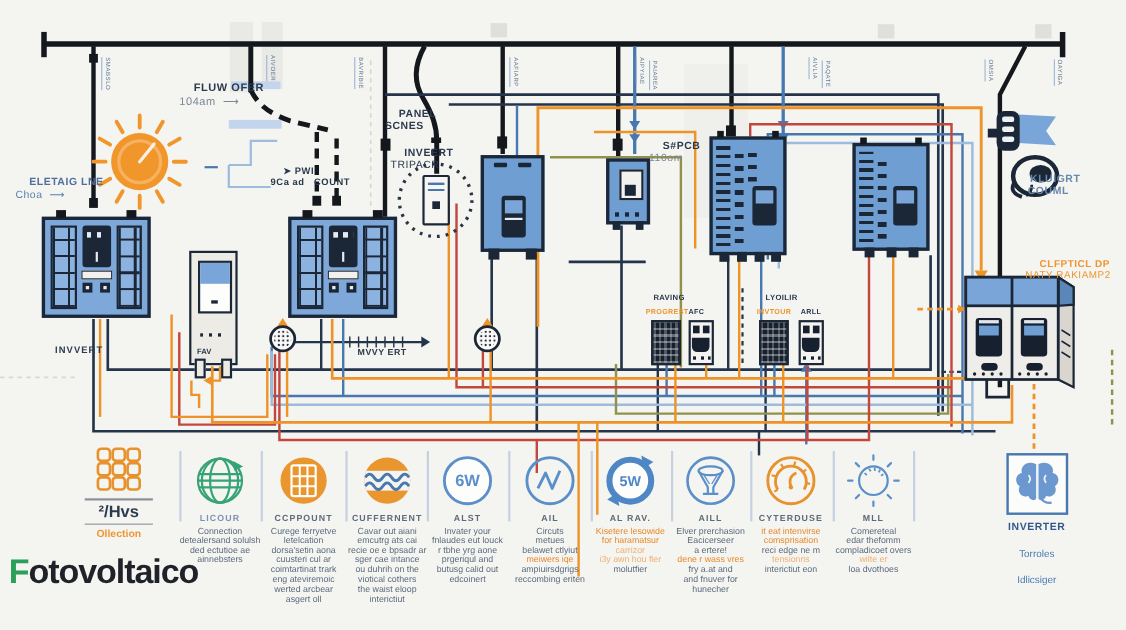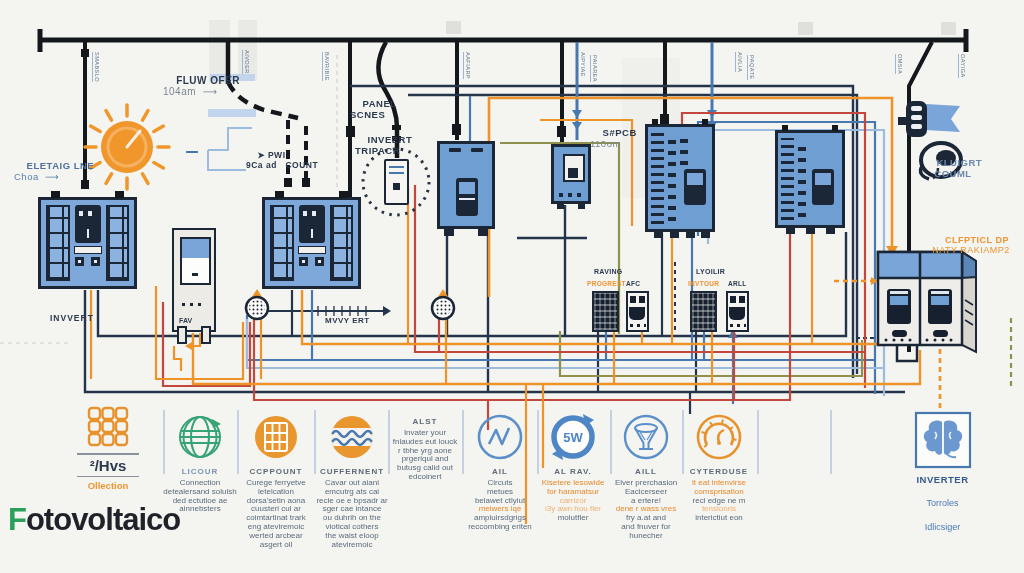--- a/index.html
+++ b/index.html
@@ -411,21 +411,21 @@
       <div class="pins"></div>
     </div>
 
   <div class="lbl blue-lbl" style="left:14px;top:149px;font-size:9.5px;">
     <span>ELETAIG LNE</span><span class="sub" style="color:#5c7fae;">Choa  ⟶</span></div>
   <div class="lbl" style="left:163px;top:64px;font-size:10px;">
     <span>FLUW OFER</span><span class="sub">104am  ⟶</span></div>
   <div class="lbl" style="left:350px;top:87px;font-size:9.5px;">
     <span>PANEL</span><span class="sub" style="font-weight:bold;color:#2b3a4d;">SCNES</span></div>
   <div class="lbl" style="left:355px;top:123px;font-size:9.5px;">
-    <span>INVEERT</span><span class="sub" style="font-weight:bold;color:#2b3a4d;">TRIPACR</span></div>
+    <span>INVEERT</span><span class="sub" style="font-weight:normal;color:#2b3a4d;">TRIPACR</span></div>
   <div class="lbl" style="left:246px;top:140px;font-size:8.5px;">
     <span>➤ PWI</span><span class="sub" style="color:#2b3a4d;font-weight:bold;">9Ca ad   COUNT</span></div>
   <div class="lbl" style="left:590px;top:116px;font-size:9.5px;">
     <span>S#PCB</span><span class="sub">110om</span></div>
   <div class="lbl steel-lbl" style="left:920px;top:146px;width:66px;text-align:center;font-size:9.5px;">
     <span>KLUIGRT</span><span class="sub" style="color:#6988ad;font-weight:bold;">COUML</span></div>
   <div class="lbl orange-lbl" style="left:893px;top:225px;width:100px;text-align:center;font-size:9px;padding-left:28px;">
     <span>CLFPTICL DP</span><span class="sub" style="color:#ef9530;font-weight:normal;">NATY RAKIAMP2</span></div>
   <div class="lbl" style="left:50px;top:313px;font-size:8.5px;letter-spacing:1px;">INVVERT</div>
   <div class="lbl" style="left:325px;top:316px;font-size:8px;">MVVY ERT</div>
@@ -537,25 +537,31 @@
     </div>
     <div class="flabel">CUFFERNENT</div>
     <div class="flines">
         <span class="fline">Cavar out aiani</span>
         <span class="fline">emcutrg ats cai</span>
         <span class="fline">recie oe e bpsadr ar</span>
         <span class="fline">sger cae intance</span>
         <span class="fline">ou duhrih on the</span>
         <span class="fline">viotical cothers</span>
         <span class="fline">the waist eloop</span>
-        <span class="fline">ateviremoic</span>
+        <span class="fline">interictiut</span>
       </div>
   </div>
 
   <div class="fcol" style="left:388px;width:74px;">
+    <div class="ficon">
+      <svg width="46" height="46" viewBox="-23 -23 46 46">
+          <circle r="21" fill="#fdfdfc" stroke="#5b8fc9" stroke-width="2.6"></circle>
+        </svg>
+      <span class="icyph c6">6W</span>
+    </div>
     <div class="flabel">ALST</div>
     <div class="flines">
         <span class="fline">Invater your</span>
         <span class="fline">fnlaudes eut louck</span>
         <span class="fline">r tbhe yrg aone</span>
         <span class="fline">prgeriqul and</span>
         <span class="fline">butusg calid out</span>
         <span class="fline">edcoinert</span>
       </div>
   </div>
@@ -631,20 +637,39 @@
     <div class="flabel">CYTERDUSE</div>
     <div class="flines">
         <span class="fline" style="color: rgb(232, 137, 42);">it eat intenvirse</span>
         <span class="fline" style="color: rgb(232, 137, 42);">comsprisation</span>
         <span class="fline">reci edge ne m</span>
         <span class="fline" style="color: rgb(240, 176, 112);">tensionris</span>
         <span class="fline">interictiut eon</span>
       </div>
   </div>
 
+  <div class="fcol" style="left:757px;width:74px;">
+    <div class="ficon">
+      <svg width="50" height="50" viewBox="-25 -25 50 50" fill="none" stroke="#5b8fc9">
+        <circle r="13" stroke-width="2"></circle>
+        <path d="M-8,-7 l2,2 M-4,-11 l1.5,2.5 M1,-12 l0.5,3 M6,-10 l-1,2.5 M9,-6 l-2,1.5" stroke-width="1.6"></path>
+        <g stroke-width="2" stroke-linecap="round">
+          <path d="M0,-19 V-23 M13,-13 l3,-3 M19,0 h4 M13,13 l3,3 M0,19 v4 M-13,13 l-3,3 M-19,0 h-4 M-13,-13 l-3,-3"></path>
+        </g>
+      </svg>
+    </div>
+    <div class="flabel">MLL</div>
+    <div class="flines">
+        <span class="fline">Comereteal</span>
+        <span class="fline">edar thefomm</span>
+        <span class="fline">compladicoet overs</span>
+        <span class="fline" style="color: rgb(240, 176, 112);">wilte er</span>
+        <span class="fline">loa dvothoes</span>
+      </div>
+  </div>
 
   <div class="fcol" style="left:900px;width:85px;top:411px;">
     <div class="ficon" style="height:58px;">
       <svg width="58" height="58" viewBox="-29 -29 58 58">
         <rect x="-27" y="-27" width="54" height="54" fill="#fcfcfb" stroke="#4878b0" stroke-width="2.2"></rect>
         <g fill="#6b99cf">
           <path d="M-1,-18 c-7,-4 -15,1 -13,8 c-6,1 -7,9 -2,12 c-3,6 3,11 8,9 c1,4 6,5 7,2 z"></path>
           <path d="M1,-18 c7,-4 15,1 13,8 c6,1 7,9 2,12 c3,6 -3,11 -8,9 c-1,4 -6,5 -7,2 z"></path>
         </g>
         <path d="M0,-17 V13 M-8,-8 q3,3 0,7 M8,-8 q-3,3 0,7" stroke="#eef2f7" stroke-width="1.6" fill="none"></path>

